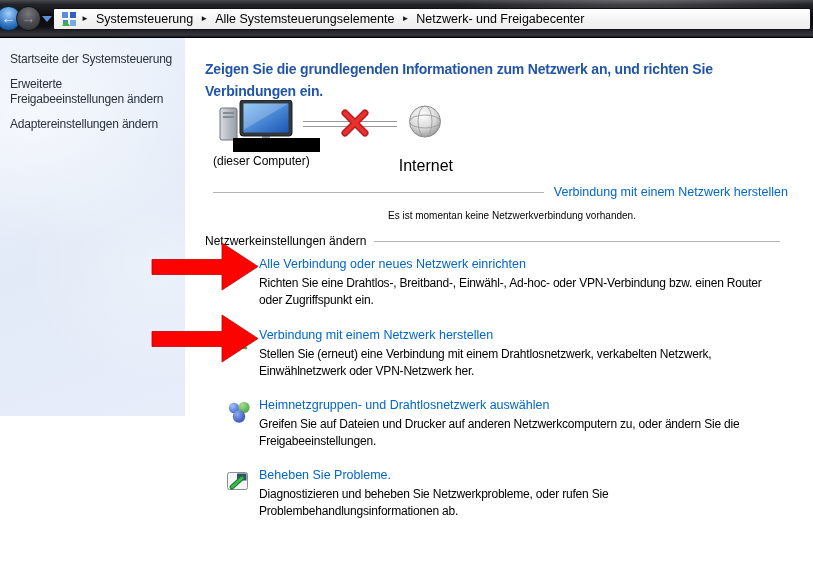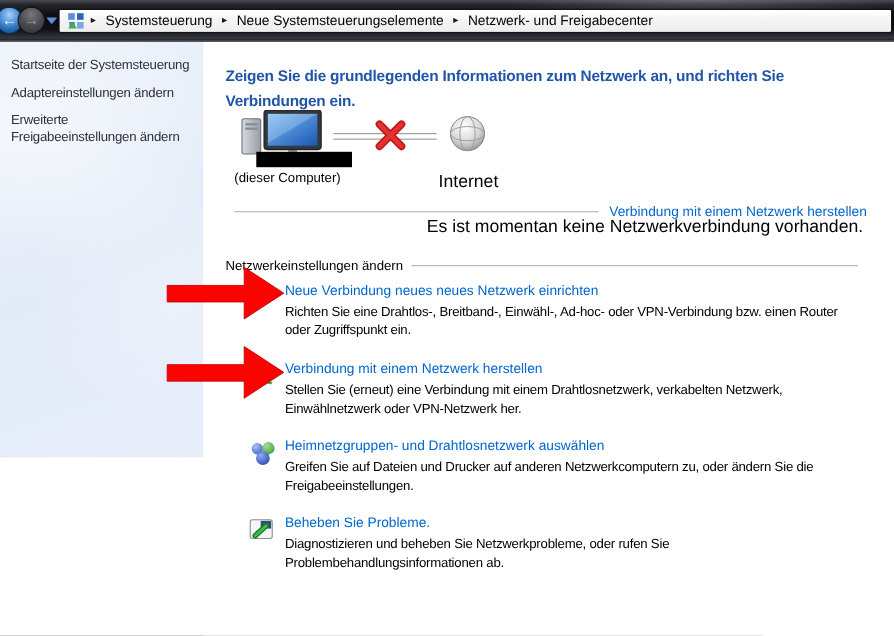--- a/index.html
+++ b/index.html
@@ -77,21 +77,21 @@
   .map-globe{position:absolute;left:222px;top:66px;}
   .cap-internet{position:absolute;left:212px;top:119px;width:56px;text-align:right;font-size:16px;}
   .link{color:#0066cc;cursor:pointer;text-decoration:none;}
   .fullmap-link{position:absolute;right:27px;top:68px;font-size:12.5px;}
   .sect-row{position:absolute;left:20px;display:flex;align-items:center;white-space:nowrap;}
   .row-active{top:147px;width:583px;}
   .row-settings{top:196px;width:585px;}
   .sect-label{font-size:12px;color:#000;}
   .rule{flex:1;height:1px;background:#b4b4b4;margin:0 10px 0 8px;}
   .sect-row .link{font-size:12.5px;}
-  .status-line{position:absolute;left:203px;top:160px;font-size:16px;}
+  .status-line{position:absolute;left:203px;top:172px;font-size:10px;}
   
   .task{position:absolute;left:41px;}
   .t1{top:219px;} .t2{top:290px;} .t3{top:360px;} .t4{top:430px;}
   .task-icon{position:absolute;left:0;top:2px;}
   .task-body{margin-left:33px;}
   .task-title{font-size:12.5px;display:inline-block;margin-bottom:4px;}
   .task-desc{width:562px;font-size:12px;line-height:17px;letter-spacing:-0.2px;
     white-space:pre-line;color:#000;}
   
   .arrows{position:absolute;left:0;top:0;width:813px;height:578px;pointer-events:none;z-index:50;}
@@ -116,31 +116,31 @@
           <rect x="1" y="1" width="6" height="6" fill="#5b8dd9"></rect>
           <rect x="9" y="1" width="6" height="6" fill="#2f5fc0"></rect>
           <rect x="9" y="9" width="6" height="6" fill="#79a7e8"></rect>
           <rect x="2" y="9" width="5" height="4" fill="#4a7fd6"></rect>
           <polygon points="1,15 5,9 9,15" fill="#3faf46"></polygon>
         </svg>
       </span>
       <span class="crumb-sep">►</span>
       <span class="crumb">Systemsteuerung</span>
       <span class="crumb-sep">►</span>
-      <span class="crumb">Neue Systemsteuerungselemente</span>
+      <span class="crumb">Alle Systemsteuerungselemente</span>
       <span class="crumb-sep">►</span>
       <span class="crumb">Netzwerk- und Freigabecenter</span>
     </div>
   </div>
 
   <div class="sidebar">
     <div class="side-link m1">Startseite der Systemsteuerung</div>
-    <div class="side-link m3">Adaptereinstellungen ändern</div>
     <div class="side-link m4">Erweiterte
 Freigabeeinstellungen ändern</div>
+    <div class="side-link m3">Adaptereinstellungen ändern</div>
   </div>
 
   <div class="main">
     <h1 class="heading">Zeigen Sie die grundlegenden Informationen zum Netzwerk an, und richten Sie
 Verbindungen ein.</h1>
 
     <div class="map-computer">
       <svg width="82" height="50" viewBox="0 0 82 50">
         <defs>
           <linearGradient id="gTower" x1="0" y1="0" x2="1" y2="0">
@@ -202,21 +202,21 @@
     <div class="task t1">
       <span class="task-icon">
         <svg width="24" height="24" viewBox="0 0 24 24">
           <rect x="4" y="3" width="16" height="11" rx="1" fill="#cfd6dd" stroke="#7d8489"></rect>
           <rect x="6" y="5" width="12" height="7" fill="#a8c4e0"></rect>
           <rect x="10" y="14" width="4" height="3" fill="#9aa1a8"></rect>
           <polygon points="5,13 6.6,16 10,17 6.6,18 5,21 3.4,18 0.5,17 3.4,16" fill="#2fae3e"></polygon>
         </svg>
       </span>
       <div class="task-body">
-        <a class="link task-title">Neue Verbindung neues neues Netzwerk einrichten</a>
+        <a class="link task-title">Alle Verbindung oder neues Netzwerk einrichten</a>
         <div class="task-desc">Richten Sie eine Drahtlos-, Breitband-, Einwähl-, Ad-hoc- oder VPN-Verbindung bzw. einen Router
 oder Zugriffspunkt ein.</div>
       </div>
     </div>
 
     <div class="task t2">
       <span class="task-icon">
         <svg width="24" height="24" viewBox="0 0 24 24">
           <rect x="4" y="4" width="16" height="10" rx="1" fill="#cfd6dd" stroke="#7d8489"></rect>
           <rect x="6" y="6" width="12" height="6" fill="#a8c4e0"></rect>

